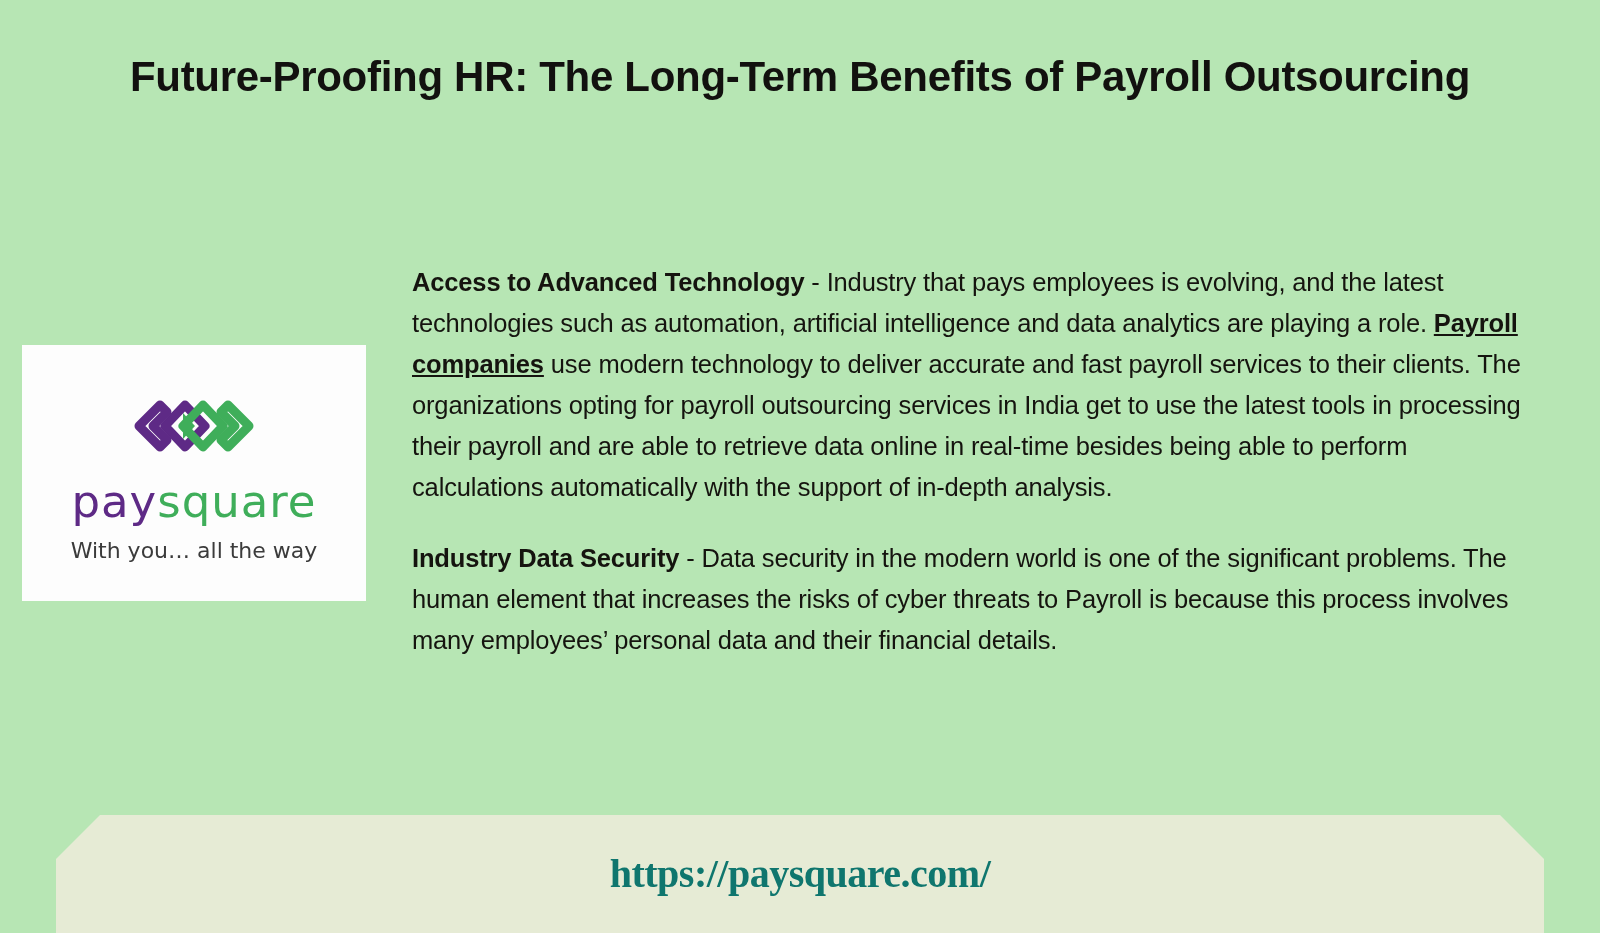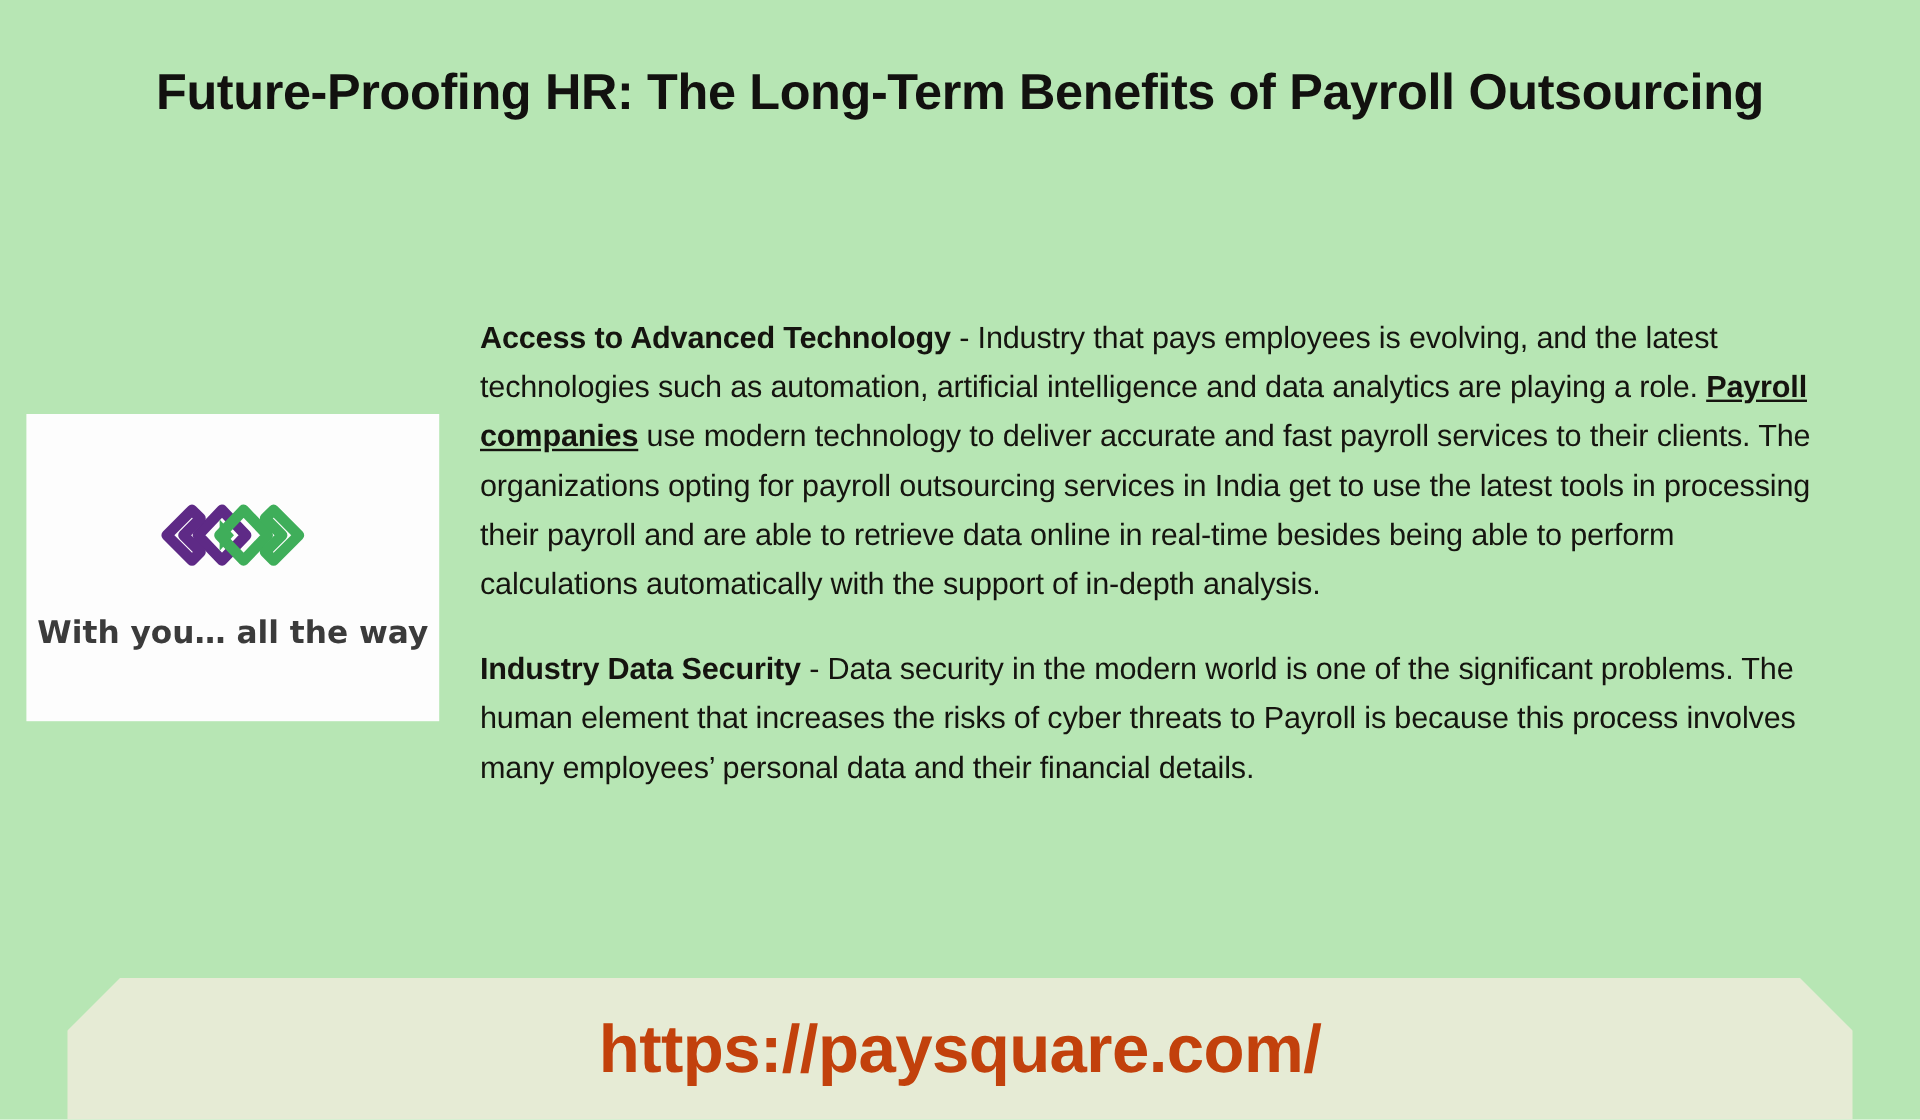--- a/index.html
+++ b/index.html
@@ -53,36 +53,35 @@
   .logo-word {
     font-size: 45px;
     line-height: 1;
     letter-spacing: 1px;
     font-family: "DejaVu Sans", sans-serif;
   }
   .logo-word .pay { color: #5e2a86; }
   .logo-word .square { color: #3fae5a; }
   .logo-tag {
     margin-top: 14px;
-    font-size: 26px;
+    font-size: 22px;
     color: #3b3b3b;
     font-family: "DejaVu Sans", sans-serif;
-    font-weight: bold;
   }
   .body-col {
     position: absolute;
     left: 400px;
     top: 262px;
     width: 1128px;
   }
   .para {
     font-size: 25.5px;
     line-height: 41px;
     color: #15140f;
-    margin: 0 0 30px 0;
+    margin: 0 0 30px 12px;
     font-family: "Liberation Sans", sans-serif;
     letter-spacing: -0.15px;
   }
   .para:last-child { margin-bottom: 0; }
   .lead { font-weight: bold; }
   .link {
     font-weight: bold;
     text-decoration: underline;
     color: #15140f;
   }
@@ -100,43 +99,46 @@
     top: 14px;
     width: 1488px;
     height: 122px;
     background: #e6ebd5;
     clip-path: polygon(44px 0, calc(100% - 44px) 0, 100% 44px, 100% 100%, 0 100%, 0 44px);
     display: flex;
     align-items: center;
     justify-content: center;
   }
   .footer-url {
-    font-size: 56px;
+    font-size: 40px;
     font-weight: bold;
-    color: #c2410c;
-    font-family: Liberation Sans, sans-serif;
+    color: #0f766e;
+    font-family: Liberation Serif, serif;
     letter-spacing: -0.5px;
     padding-bottom: 6px;
   }
 </style>
 </head>
 <body>
 
 <div class="slide">
 
   <div class="title">Future-Proofing HR: The Long-Term Benefits of Payroll Outsourcing</div>
 
   <div class="logo-box">
     <svg class="logo-mark" viewBox="0 0 150 86">
       <path d="M46 43 L66 22 L86 43 L66 64 Z" fill="none" stroke="#5e2a86" stroke-width="9" stroke-linejoin="round"></path>
       <path d="M20 43 L41 22 L48 29 L34 43 L48 57 L41 64 Z" fill="none" stroke="#5e2a86" stroke-width="9" stroke-linejoin="round"></path>
       <path d="M104 43 L84 22 L64 43 L84 64 Z" fill="none" stroke="#3fae5a" stroke-width="9" stroke-linejoin="round"></path>
       <path d="M130 43 L109 22 L102 29 L116 43 L102 57 L109 64 Z" fill="none" stroke="#3fae5a" stroke-width="9" stroke-linejoin="round"></path>
       <path d="M64 30 L76 43 L64 56 Z" fill="#3fae5a"></path>
     </svg>
+    <div class="logo-word">
+      <span class="pay">pay</span><span class="square">square</span>
+    </div>
     <div class="logo-tag">With you… all the way</div>
   </div>
 
   <div class="body-col">
 
     <p class="para">
       <span class="lead">Access to Advanced Technology</span><span> - Industry that pays employees is evolving, and the latest technologies such as automation, artificial intelligence and data analytics are playing a role. </span><a class="link" href="#">Payroll companies</a><span> use modern technology to deliver accurate and fast payroll services to their clients. The organizations opting for payroll outsourcing services in India get to use the latest tools in processing their payroll and are able to retrieve data online in real-time besides being able to perform calculations automatically with the support of in-depth analysis.</span>
     </p>
 
     <p class="para">

